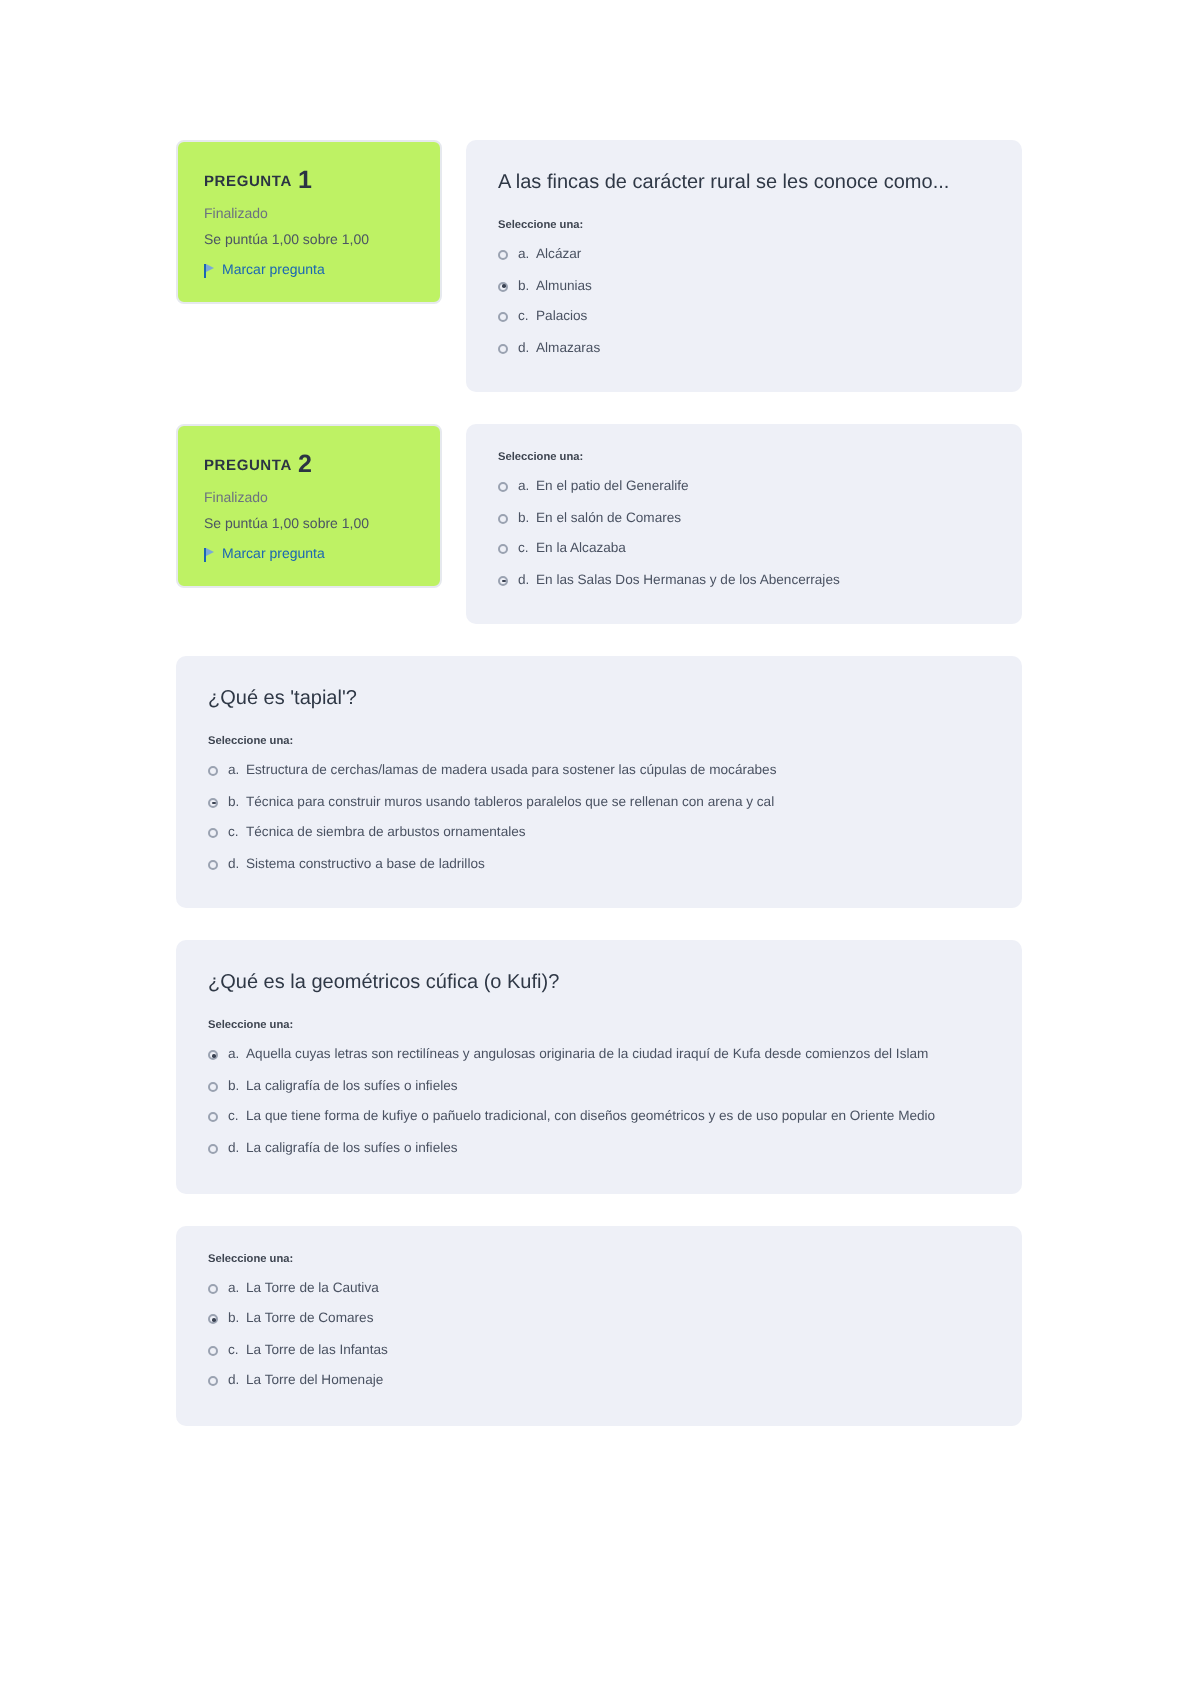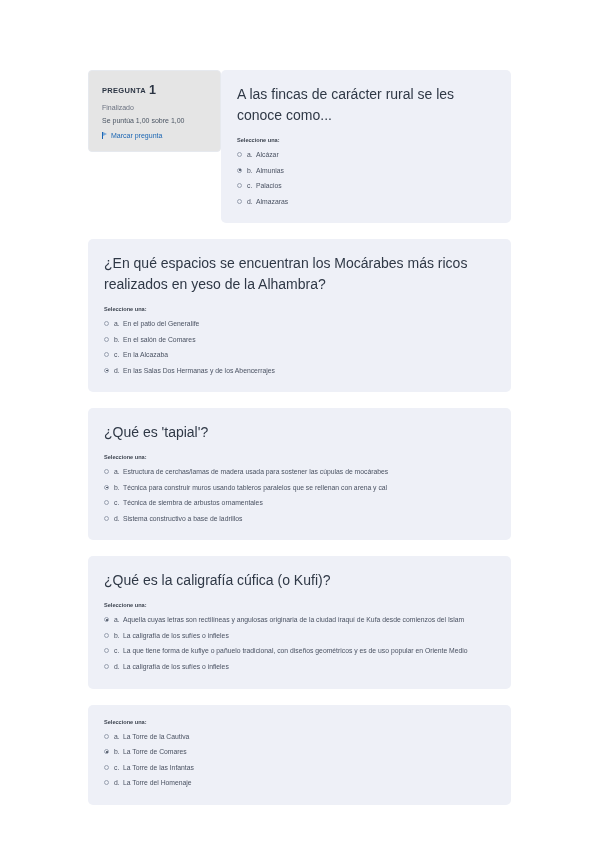--- a/index.html
+++ b/index.html
@@ -27,26 +27,26 @@
     width: 423px;
   }
   .qblock {
     display: flex;
     align-items: flex-start;
     margin-bottom: 16px;
   }
   .info-card {
     width: 133px;
     flex: 0 0 133px;
-    background: #e5e5e5;
+    background: #bef264;
     border: 1px solid #e6e9ee;
     border-radius: 4px;
     padding: 12px 12px 12px 13px;
     box-sizing: border-box;
-    margin-right: 0;
+    margin-right: 12px;
   }
   .qnum {
     font-size: 7.5px;
     font-weight: bold;
     letter-spacing: .3px;
     color: #2b3443;
     margin-bottom: 7px;
     white-space: nowrap;
   }
   .qnum .num {
@@ -98,21 +98,21 @@
   }
   .qpanel {
     flex: 1 1 auto;
     background: #eef0f7;
     border-radius: 5px;
     padding: 14px 16px 16px 16px;
     box-sizing: border-box;
     min-width: 0;
   }
   .qtext {
-    font-size: 14px;
+    font-size: 10px;
     line-height: 1.5;
     color: #2f3846;
     margin-bottom: 11px;
   }
   .qselect {
     font-size: 5.6px;
     font-weight: bold;
     color: #3d4450;
     margin-bottom: 7px;
   }
@@ -202,22 +202,32 @@
           <label class="answer">
             <span class="radio"></span>
             <span class="alabel">d.</span>
             <span class="atext">Almazaras</span>
           </label>
 
       </div>
     </div>
   </div>
       <div class="qblock">
-    <div class="qpanel">
-      <div class="qtext">¿En qué espacios se encuentran los Mocárabes más ricos realizados en yeso de la Alhambra?</div>
+    <div class="info-card">
+      <div class="qnum">
+        <span>PREGUNTA</span><span class="num">2</span>
+      </div>
+      <div class="qstate">Finalizado</div>
+      <div class="qgrade">Se puntúa 1,00 sobre 1,00</div>
+      <div class="qflag">
+        <span class="flag-icon"></span>
+        <span>Marcar pregunta</span>
+      </div>
+    </div>
+    <div class="qpanel">
       <div class="qselect">Seleccione una:</div>
       <div class="answers">
 
           <label class="answer">
             <span class="radio"></span>
             <span class="alabel">a.</span>
             <span class="atext">En el patio del Generalife</span>
           </label>
 
           <label class="answer">
@@ -269,21 +279,21 @@
             <span class="radio"></span>
             <span class="alabel">d.</span>
             <span class="atext">Sistema constructivo a base de ladrillos</span>
           </label>
 
       </div>
     </div>
   </div>
       <div class="qblock">
     <div class="qpanel">
-      <div class="qtext">¿Qué es la caligrafía cúfica (o Kufi)?</div>
+      <div class="qtext">¿Qué es la geométricos cúfica (o Kufi)?</div>
       <div class="qselect">Seleccione una:</div>
       <div class="answers">
 
           <label class="answer">
             <span class="radio sel"></span>
             <span class="alabel">a.</span>
             <span class="atext">Aquella cuyas letras son rectilíneas y angulosas originaria de la ciudad iraquí de Kufa desde comienzos del Islam</span>
           </label>
 
           <label class="answer">

